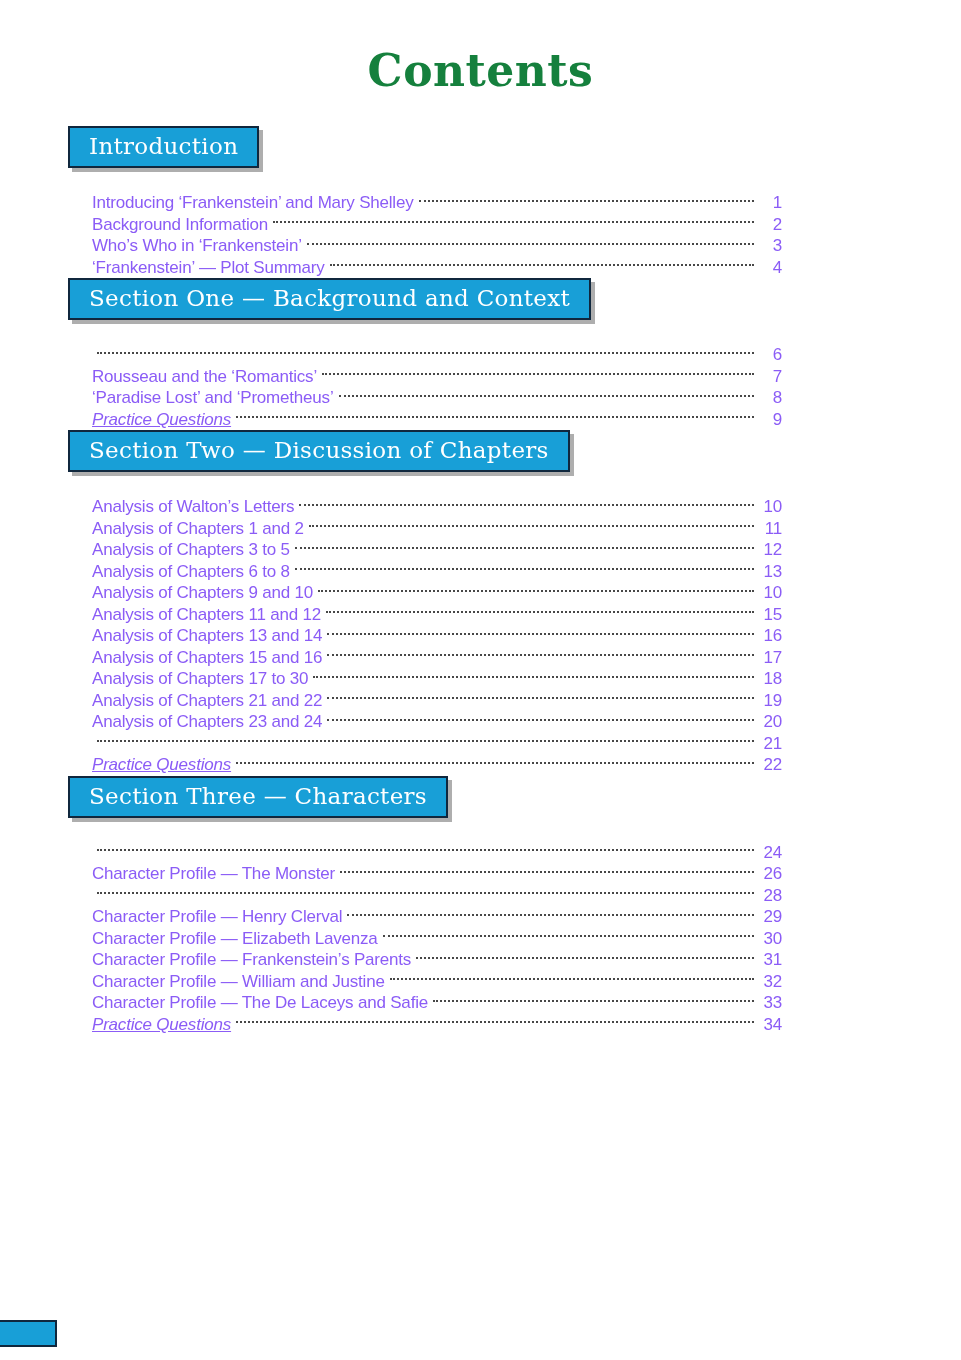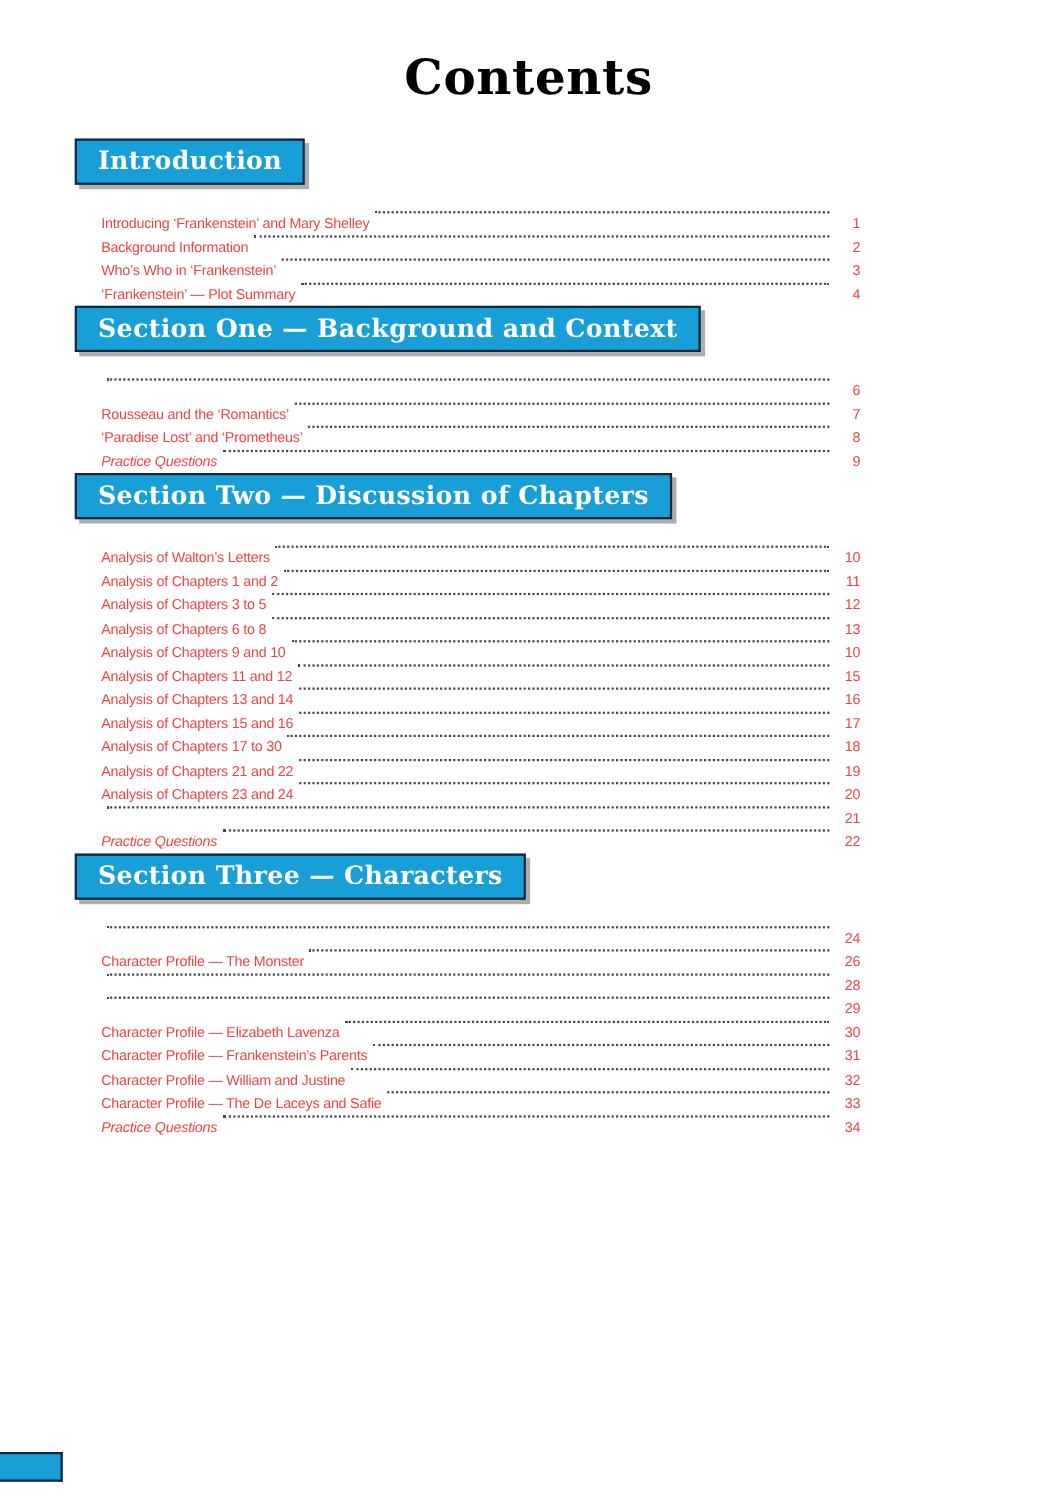--- a/index.html
+++ b/index.html
@@ -7,48 +7,48 @@
   body {
     width:961px; height:1360px; position:relative; overflow:hidden;
     font-family:"Liberation Sans", sans-serif;
     -webkit-font-smoothing:antialiased;
   }
   .page { width:961px; height:1360px; position:relative; background:#fff; }
 
   .page-title {
     padding-top:46px; text-align:center;
     font-family:"DejaVu Serif", serif; font-weight:700;
-    font-size:44px; line-height:50px; color:#000000;
+    font-size:44px; line-height:50px; color:#15803d;
     letter-spacing:0.5px;
   }
 
   .sections { margin-top:30px; }
   .section { margin-left:68px; margin-right:179px; }
   .section + .section { }
 
   .section-header {
     display:inline-block;
     background:var(--accent,#189fd7);
     border:2px solid #10273d;
     box-shadow:4px 4px 0 0 #aeaeae;
     color:#ffffff;
-    font-family:"DejaVu Serif", serif; font-weight:700;
+    font-family:"DejaVu Serif", serif; font-weight:400;
     font-size:23px; line-height:27px;
     padding:5px 19px 6px 19px;
     letter-spacing:0.3px;
   }
 
   .entries { margin-top:24px; margin-left:24px; }
   .entry-row {
-    display:flex; align-items:flex-start;
+    display:flex; align-items:center;
     height:21.5px;
-    font-size:13px; line-height:21px; color:#ef4444;
+    font-size:17px; line-height:21px; color:#8b5cf6;
   }
   .entry-label { white-space:nowrap; flex:0 0 auto; letter-spacing:-0.2px; }
-  .entry-label.italic { font-style:italic; }
+  .entry-label.italic { font-style:italic;text-decoration:underline; }
   .leader {
     flex:1 1 auto; min-width:12px;
     border-bottom:2px dotted #474747;
     margin:0 4px 4px 5px;
   }
   .entry-page { flex:0 0 auto; min-width:24px; text-align:right; letter-spacing:-0.2px; }
 
   .partial-next-header {
     position:absolute; left:0; top:1320px;
     width:57px; height:27px;
@@ -216,20 +216,21 @@
     <span class="leader"></span>
     <span class="entry-page">26</span>
   </div>
 
   <div class="entry-row">
     <span class="leader"></span>
     <span class="entry-page">28</span>
   </div>
 
   <div class="entry-row">
+    <span class="entry-label">Character Profile — Henry Clerval</span>
     <span class="leader"></span>
     <span class="entry-page">29</span>
   </div>
 
   <div class="entry-row">
     <span class="entry-label">Character Profile — Elizabeth Lavenza</span>
     <span class="leader"></span>
     <span class="entry-page">30</span>
   </div>
 

